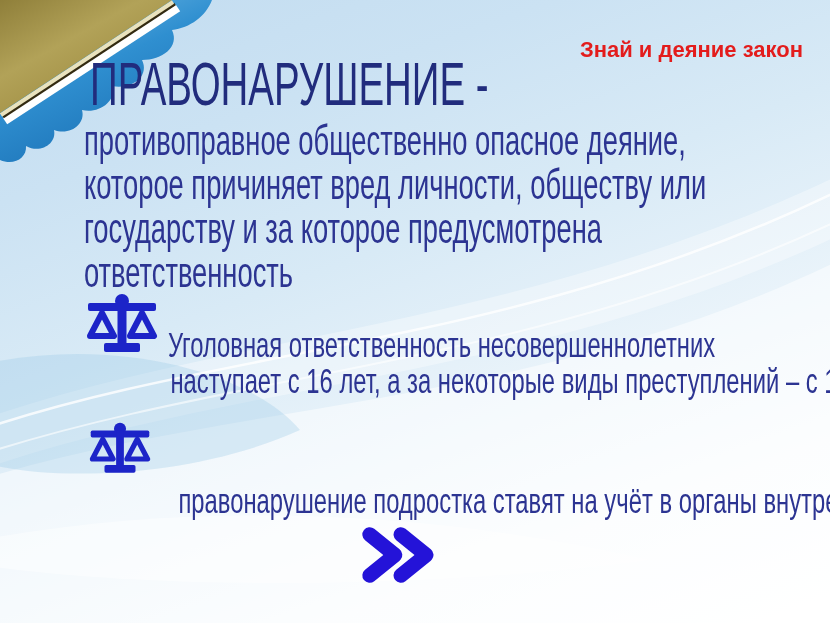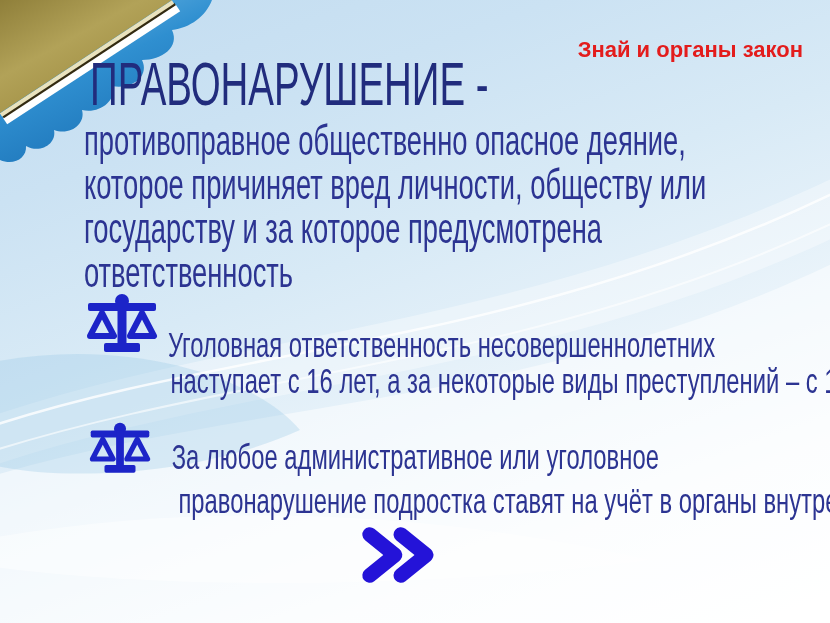--- a/index.html
+++ b/index.html
@@ -66,21 +66,21 @@
         <stop offset="1" stop-color="#1a6fb4"></stop>
       </linearGradient>
     </defs>
     <path d="M212,0 C206,16 190,28 172,30 C180,47 162,60 142,60 C150,76 132,90 112,86 C117,102 98,114 82,110 C86,124 70,136 54,130 C57,144 40,154 26,146 C27,158 14,166 0,160 L0,0 Z" fill="url(#blueg)"></path>
     <path d="M178,8 L5,121" stroke="#ffffff" stroke-width="8" fill="none"></path>
     <path d="M175,4 L3,117" stroke="#332a10" stroke-width="3" fill="none"></path>
     <path d="M173,2 L1,115" stroke="#e9e2bd" stroke-width="4" fill="none"></path>
     <path d="M0,0 L172,0 L0,113 Z" fill="url(#goldg)"></path>
   </svg>
 
-  <div class="badge">Знай и органы закон</div>
+  <div class="badge">Знай и деяние закон</div>
 
   <h1 class="title"><span class="cond-title">ПРАВОНАРУШЕНИЕ -</span></h1>
 
   <div class="definition">
     <div class="def-line"><span class="cond">противоправное общественно опасное деяние,</span></div>
     <div class="def-line"><span class="cond">которое причиняет вред личности, обществу или</span></div>
     <div class="def-line"><span class="cond">государству и за которое предусмотрена</span></div>
     <div class="def-line"><span class="cond">ответственность</span></div>
   </div>
 
@@ -100,21 +100,20 @@
   <svg class="scales scales-2" width="62" height="57" viewBox="0 0 72 64" aria-hidden="true">
     <g fill="#1c24c8" stroke="none">
       <circle cx="36" cy="8" r="7"></circle>
       <rect x="2" y="10" width="68" height="8" rx="2"></rect>
       <rect x="31.5" y="10" width="9" height="40"></rect>
       <rect x="18" y="50" width="36" height="9" rx="2"></rect>
     </g>
     <path d="M16,20 L28,43 L4,43 Z" fill="none" stroke="#1c24c8" stroke-width="6" stroke-linejoin="round"></path>
     <path d="M56,20 L68,43 L44,43 Z" fill="none" stroke="#1c24c8" stroke-width="6" stroke-linejoin="round"></path>
   </svg>
-  <div class="bullet-text centered b2-line1"><span class="cond-c">За любое административное или уголовное</span></div>
   <div class="bullet-text centered b2-line2"><span class="cond-c">правонарушение подростка ставят на учёт в органы внутренних дел</span></div>
 
   <svg class="chevron" width="78" height="62" viewBox="0 0 80 62">
     <path d="M14,10 L40,31 L14,52" fill="none" stroke="#2413d8" stroke-width="15" stroke-linecap="round" stroke-linejoin="round"></path>
     <path d="M46,10 L72,31 L46,52" fill="none" stroke="#2413d8" stroke-width="15" stroke-linecap="round" stroke-linejoin="round"></path>
   </svg>
 
 </div>
 
 </body></html>

